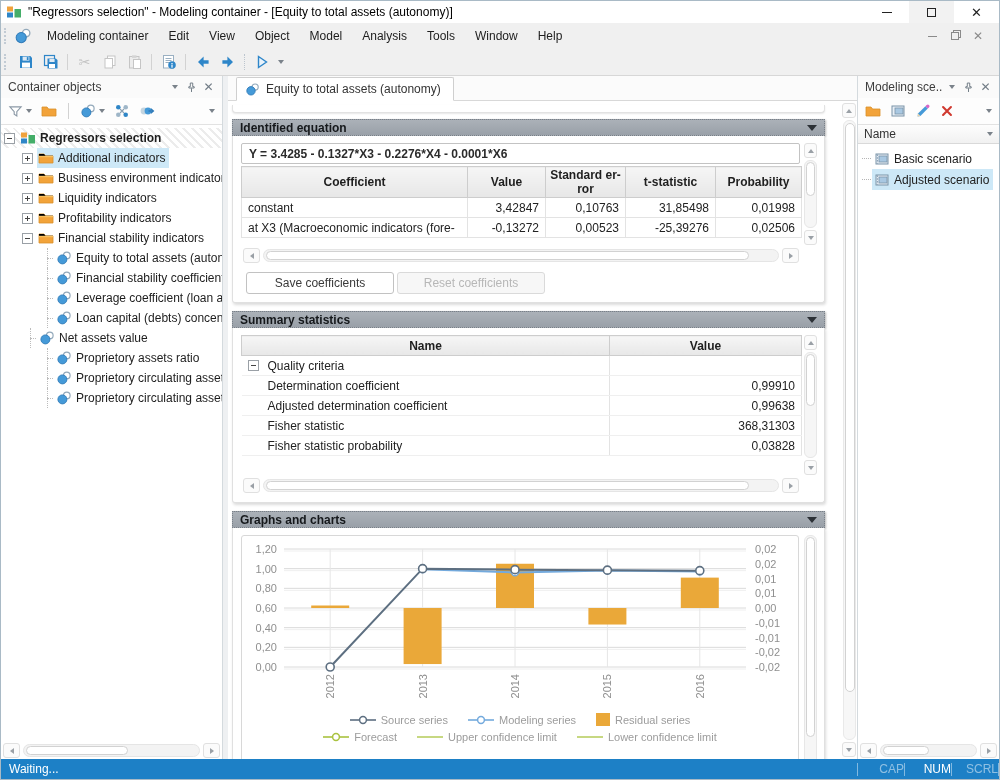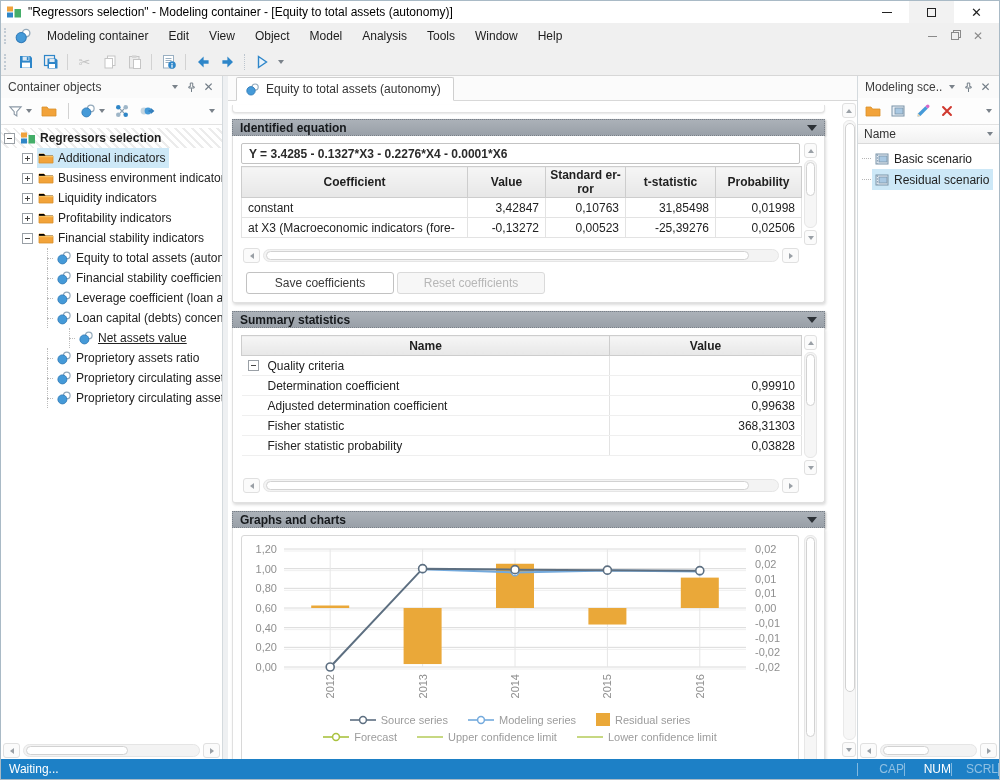--- a/index.html
+++ b/index.html
@@ -410,21 +410,21 @@
           <div class="tree-row" style="padding-left: 39px;">
             <span class="connector"></span>
             <span class="row-body">
               <svg class="tree-icon" viewBox="0 0 16 16">
     <circle cx="10.8" cy="5.4" r="3.3" fill="#fff" stroke="#93a9bb" stroke-width="1.2"></circle>
     <circle cx="6.4" cy="9.4" r="4.5" fill="#459ad8" stroke="#2f7ab8" stroke-width="0.9"></circle>
   </svg>
               <span class="tree-label">Loan capital (debts) concentra</span>
             </span>
           </div>
-          <div class="tree-row" style="padding-left: 61px; text-decoration: underline;">
+          <div class="tree-row" style="padding-left: 22px;">
             <span class="connector"></span>
             <span class="row-body">
               <svg class="tree-icon" viewBox="0 0 16 16">
     <circle cx="10.8" cy="5.4" r="3.3" fill="#fff" stroke="#93a9bb" stroke-width="1.2"></circle>
     <circle cx="6.4" cy="9.4" r="4.5" fill="#459ad8" stroke="#2f7ab8" stroke-width="0.9"></circle>
   </svg>
               <span class="tree-label">Net assets value</span>
             </span>
           </div>
           <div class="tree-row" style="padding-left: 39px;">
@@ -831,21 +831,21 @@
             </span>
           </div>
           <div class="scen-row selected">
             <span class="scen-dash"></span>
             <span class="row-body">
               <svg class="tree-icon" viewBox="0 0 16 16">
     <rect x="2" y="3" width="12" height="10" fill="#e7eff6" stroke="#7b93a8"></rect>
     <rect x="5" y="5" width="8" height="6" fill="#a9c8e2" stroke="#7b93a8" stroke-width="0.8"></rect>
     <line x1="3.4" y1="3.5" x2="3.4" y2="12.5" stroke="#7b93a8" stroke-width="1" stroke-dasharray="1.4,1.4"></line>
   </svg>
-              <span>Residual scenario</span>
+              <span>Adjusted scenario</span>
             </span>
           </div>
         </div>
       <div class="h-scroll">
         <span class="sb-btn">
             <span class="arr-l"></span>
           </span>
         <span class="sb-track">
             <span class="sb-thumb" style="left:2px;width:48%;"></span>
           </span>

